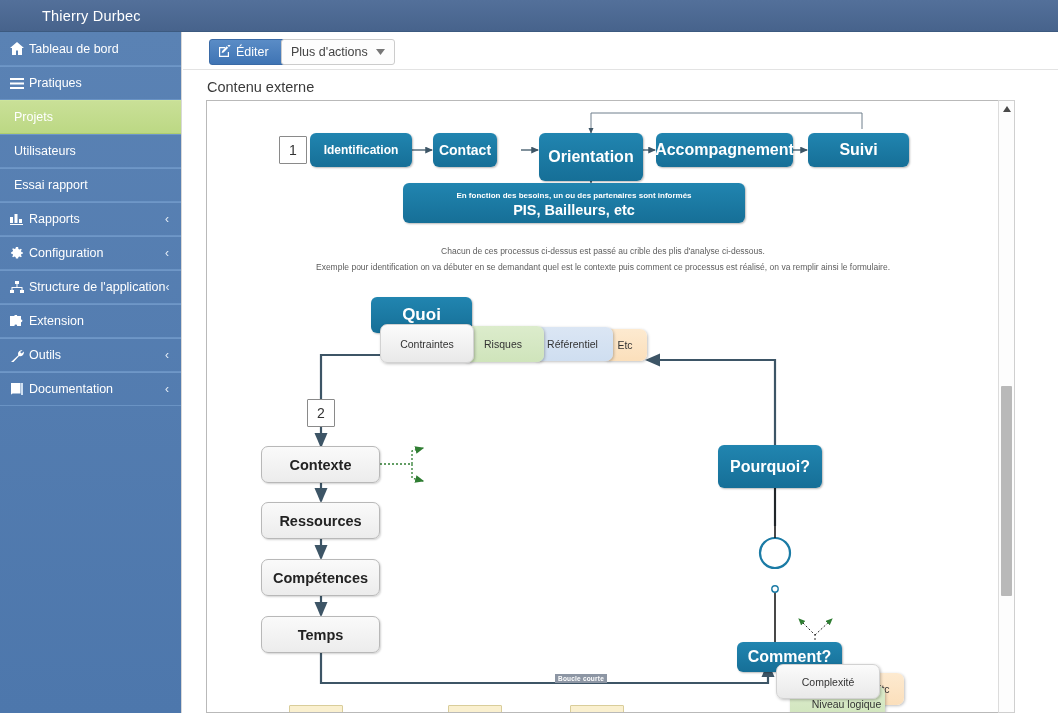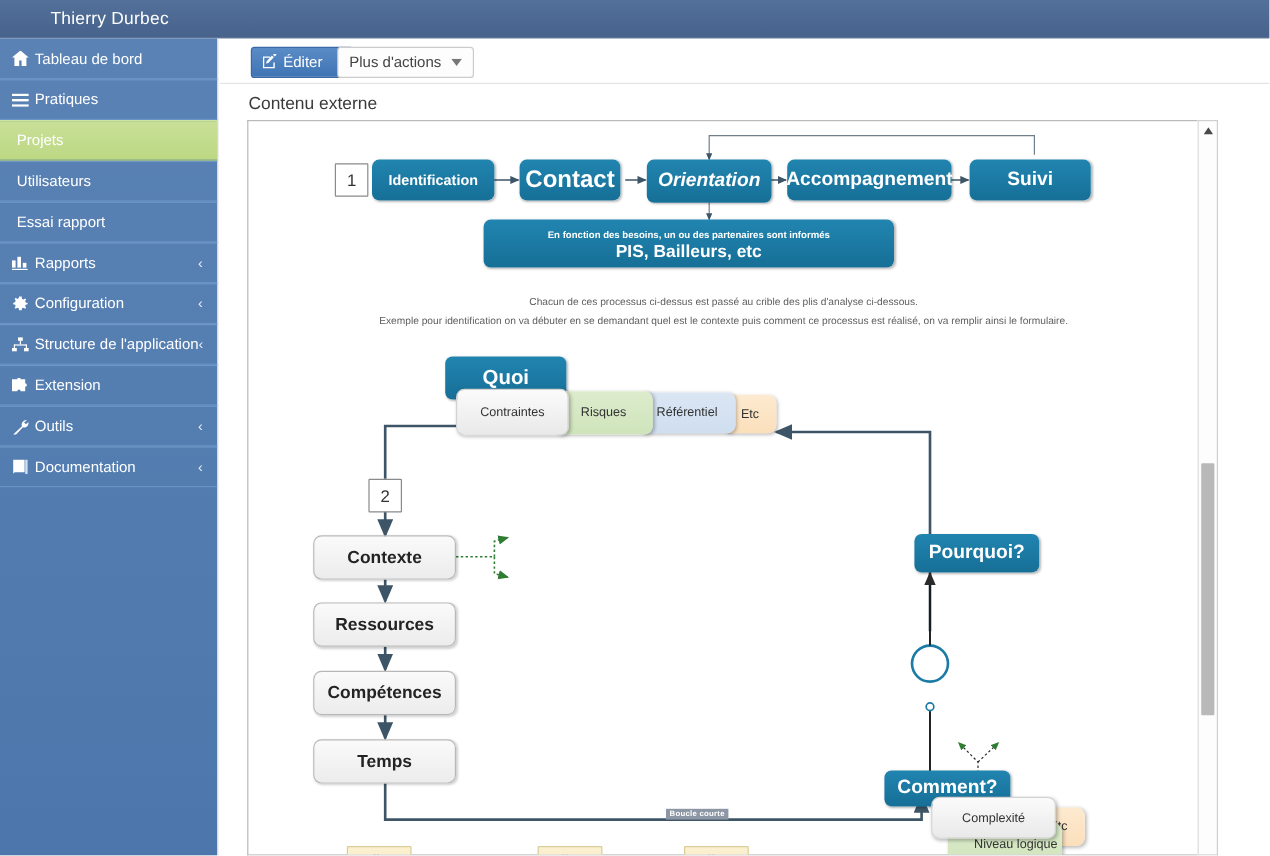--- a/index.html
+++ b/index.html
@@ -350,24 +350,24 @@
           <path d="M608,534 L625,518" fill="none" stroke="#2a2a2a" stroke-width="1" stroke-dasharray="2,2" marker-end="url(#ahg)"></path>
         </svg>
 
         <div class="node numbox" style="left:72px;top:35px;width:28px;height:28px;">
           <span>1</span>
         </div>
 
         <div class="node tealbox" style="left:103px;top:32px;width:102px;height:34px;font-size:12px;">
           <span>Identification</span>
         </div>
-        <div class="node tealbox" style="left:226px;top:32px;width:84px;height:34px;font-size:20px;">
+        <div class="node tealbox" style="left:226px;top:32px;width:64px;height:34px;font-size:14px;">
           <span>Contact</span>
         </div>
-        <div class="node tealbox" style="left:332px;top:32px;width:104px;height:36px;font-size:16px;font-style:italic;">
+        <div class="node tealbox" style="left:332px;top:32px;width:104px;height:48px;font-size:16px;">
           <span>Orientation</span>
         </div>
         <div class="node tealbox" style="left:449px;top:32px;width:137px;height:34px;font-size:16px;">
           <span>Accompagnement</span>
         </div>
         <div class="node tealbox" style="left:601px;top:32px;width:101px;height:34px;font-size:16px;">
           <span>Suivi</span>
         </div>
 
         <div class="node tealbox" style="left:196px;top:82px;width:342px;height:40px;flex-direction:column;gap:1px;padding-top:4px;">
@@ -409,21 +409,21 @@
         <div class="node greybox" style="left:54px;top:401px;width:119px;height:37px;">
           <span>Ressources</span>
         </div>
         <div class="node greybox" style="left:54px;top:458px;width:119px;height:37px;">
           <span>Compétences</span>
         </div>
         <div class="node greybox" style="left:54px;top:515px;width:119px;height:37px;">
           <span>Temps</span>
         </div>
 
-        <div class="node tealbox" style="left:511px;top:344px;width:104px;height:32px;font-size:16px;margin-left:44px;">
+        <div class="node tealbox" style="left:511px;top:344px;width:104px;height:43px;font-size:16px;">
           <span>Pourquoi?</span>
         </div>
 
         <div class="node tealbox" style="left:530px;top:541px;width:105px;height:30px;font-size:16px;">
           <span>Comment?</span>
         </div>
 
         <div class="node pill peach cardshadow" style="left:653px;top:572px;width:44px;height:32px;">
           <span>Etc</span>
         </div>

